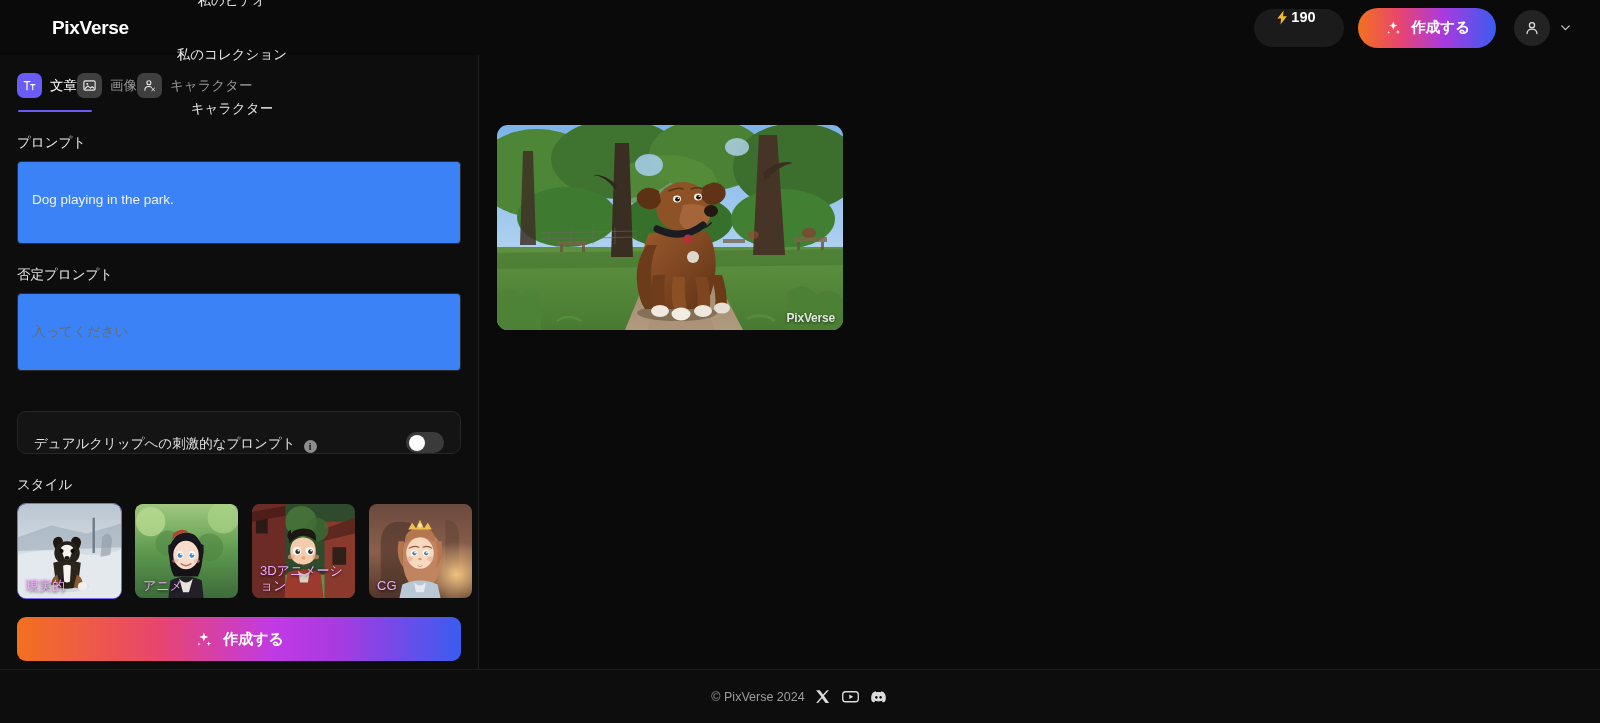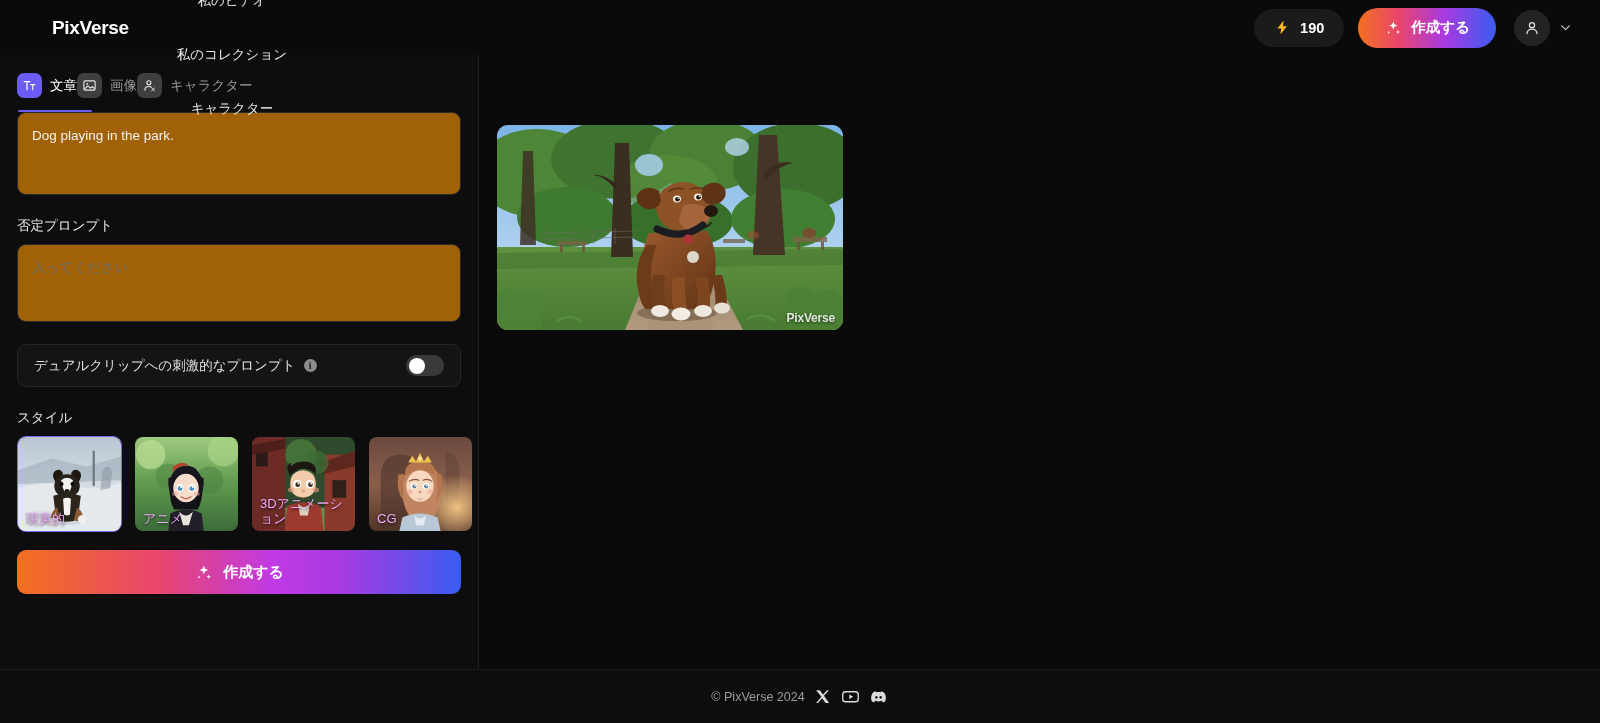--- a/index.html
+++ b/index.html
@@ -66,22 +66,22 @@
     gap: 14px;
   }
 
   .credits-pill {
     height: 38px;
     min-width: 90px;
     padding: 0 20px;
     border-radius: 19px;
     background: #1b1b1b;
     display: flex;
-    align-items: center;
-    gap: 9px;
+    align-items: flex-start;
+    gap: 0;
     cursor: pointer;
   }
   .credits-count {
     font-size: 14.5px;
     font-weight: 600;
     color: #ffffff;
   }
 
   .create-btn-header {
     height: 40px;
@@ -195,44 +195,44 @@
 
   .field-label {
     font-size: 13.5px;
     color: #e6e6e6;
     margin: 22px 0 9px 0;
     font-weight: 500;
   }
 
   .textbox {
     width: 100%;
-    background: #a16207;
+    background: #3b82f6;
     border: 1px solid #2a2a2a;
-    border-radius: 9px;
-    padding: 13px 14px;
+    border-radius: 4px;
+    padding: 28px 14px;
     font-family: inherit;
     font-size: 13.5px;
     color: #f0f0f0;
     resize: none;
     outline: none;
     line-height: 1.5;
     display: block;
   }
   .textbox::placeholder { color: #6b6b6b; }
   .textbox.prompt { height: 83px; }
   .textbox.negative { height: 78px; }
 
   .toggle-row {
-    margin-top: 22px;
+    margin-top: 40px;
     height: 43px;
     background: #141414;
     border: 1px solid #262626;
     border-radius: 9px;
     display: flex;
-    align-items: center;
+    align-items: flex-end;
     padding: 0 16px;
   }
   .toggle-row-label {
     font-size: 13.5px;
     color: #e0e0e0;
     white-space: nowrap;
   }
   .info-icon {
     width: 13px;
     height: 13px;
@@ -467,20 +467,21 @@
               <path d="M4.6 19.4c0-3.6 2.9-5.8 6.4-5.8 1.5 0 2.9.4 4 1.2" fill="none" stroke="#e8e8e8" stroke-width="1.8" stroke-linecap="round"></path>
               <path d="M15.6 16.2l4.4 4.2M20 16.2l-4.4 4.2" fill="none" stroke="#e8e8e8" stroke-width="1.6" stroke-linecap="round"></path>
             </svg>
           </span>
           <span class="mode-label">キャラクター</span>
         </div>
 
         <div class="tab-underline"></div>
       </div>
 
+      <div class="field-label">プロンプト</div>
       <textarea class="textbox prompt" placeholder="" style="">Dog playing in the park.</textarea>
 
       <div class="field-label">否定プロンプト</div>
       <textarea class="textbox negative" placeholder="入ってください" style=""></textarea>
 
       <div class="toggle-row">
         <span class="toggle-row-label">デュアルクリップへの刺激的なプロンプト</span>
         <span class="info-icon">i</span>
         <span class="switch">
           <span class="knob"></span>

